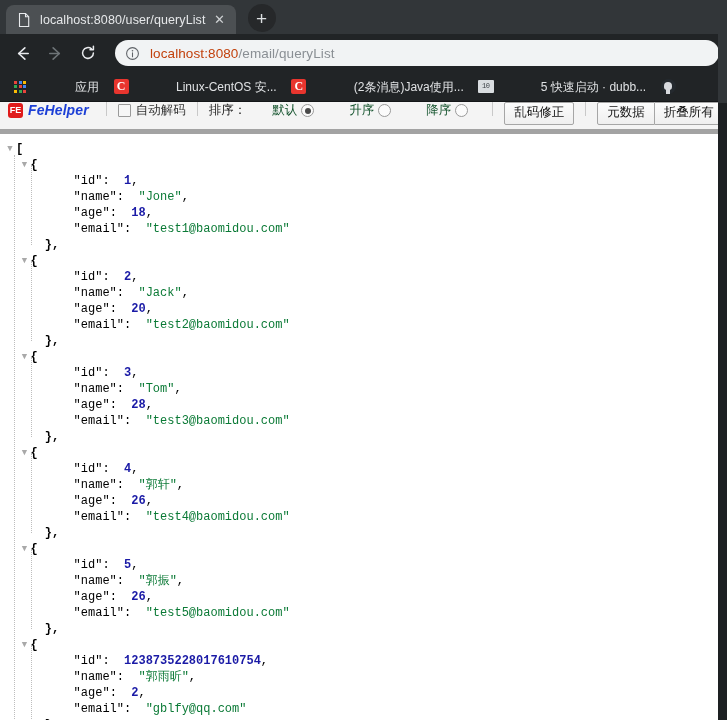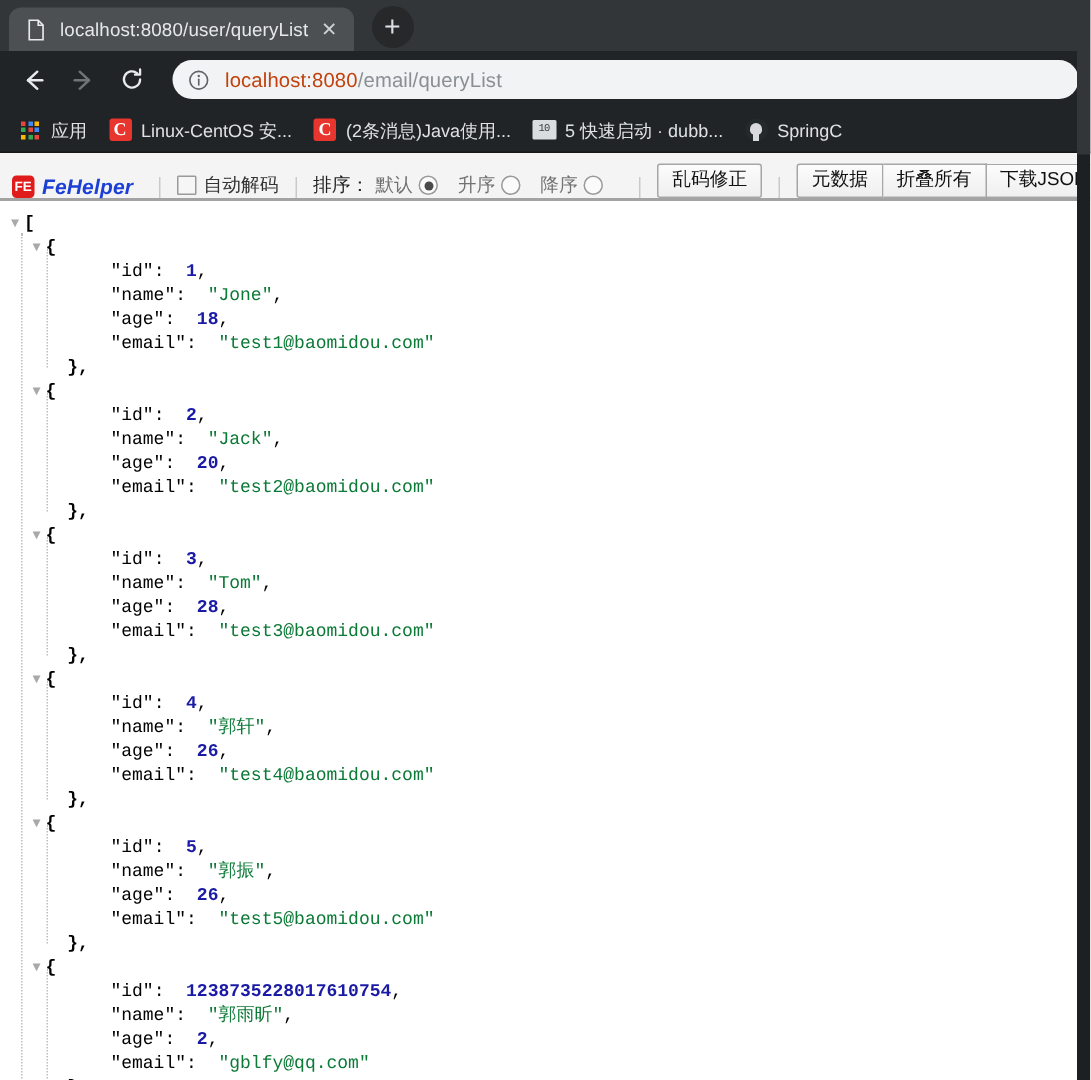--- a/index.html
+++ b/index.html
@@ -154,21 +154,21 @@
     white-space: nowrap;
     flex: 0 0 auto;
     border-radius: 3px;
   }
   .bm-ico {
     width: 16px; height: 16px;
     flex: 0 0 16px;
     margin-right: 6px;
     display: flex; align-items: center; justify-content: center;
   }
-  .bm-label { line-height: 1; }
+  .bm-label { line-height: 1; margin-left: 41px; }
 
   
   .appsgrid { display: grid; grid-template-columns: repeat(3, 3px); grid-template-rows: repeat(3, 3px); gap: 1.5px; }
   .appsgrid i { display: block; width: 3px; height: 3px; }
 
   
   .cicon {
     width: 15px; height: 15px;
     background: #e8352e;
     border-radius: 2px;
@@ -216,23 +216,23 @@
   
   .page {
     position: relative;
     height: 618px;
     background: #ffffff;
     overflow: hidden;
   }
   .fh-toolbar {
     height: 32px;
     background: #f4f4f4;
-    border-bottom: 2px solid #a3a3a3;
-    display: flex;
-    align-items: flex-end;
+    border-bottom: 5px solid #a3a3a3;
+    display: flex;
+    align-items: flex-start;
     padding: 0 8px;
     box-sizing: border-box;
     font-size: 12.5px;
     color: #222;
     gap: 0px;
   }
   .fh-logo {
     display: flex; align-items: center;
     margin-right: 6px;
     flex: 0 0 auto;
@@ -274,21 +274,22 @@
     background: #f6f6f6;
     margin-right: 5px;
     border-radius: 1px;
     flex: 0 0 11px;
   }
   .fh-sort-label { flex: 0 0 auto; margin-right: 4px; color: #222; }
   .fh-radio {
     display: flex; align-items: center;
     flex: 0 0 auto;
     margin-right: 13px;
-    color: #737373;
+    color: #14532d;
+    margin-left: 22px;
   }
   .rdot {
     width: 11px; height: 11px;
     border: 1px solid #9a9a9a;
     border-radius: 50%;
     background: #fbfbfb;
     margin-left: 4px;
     flex: 0 0 11px;
     position: relative;
   }

